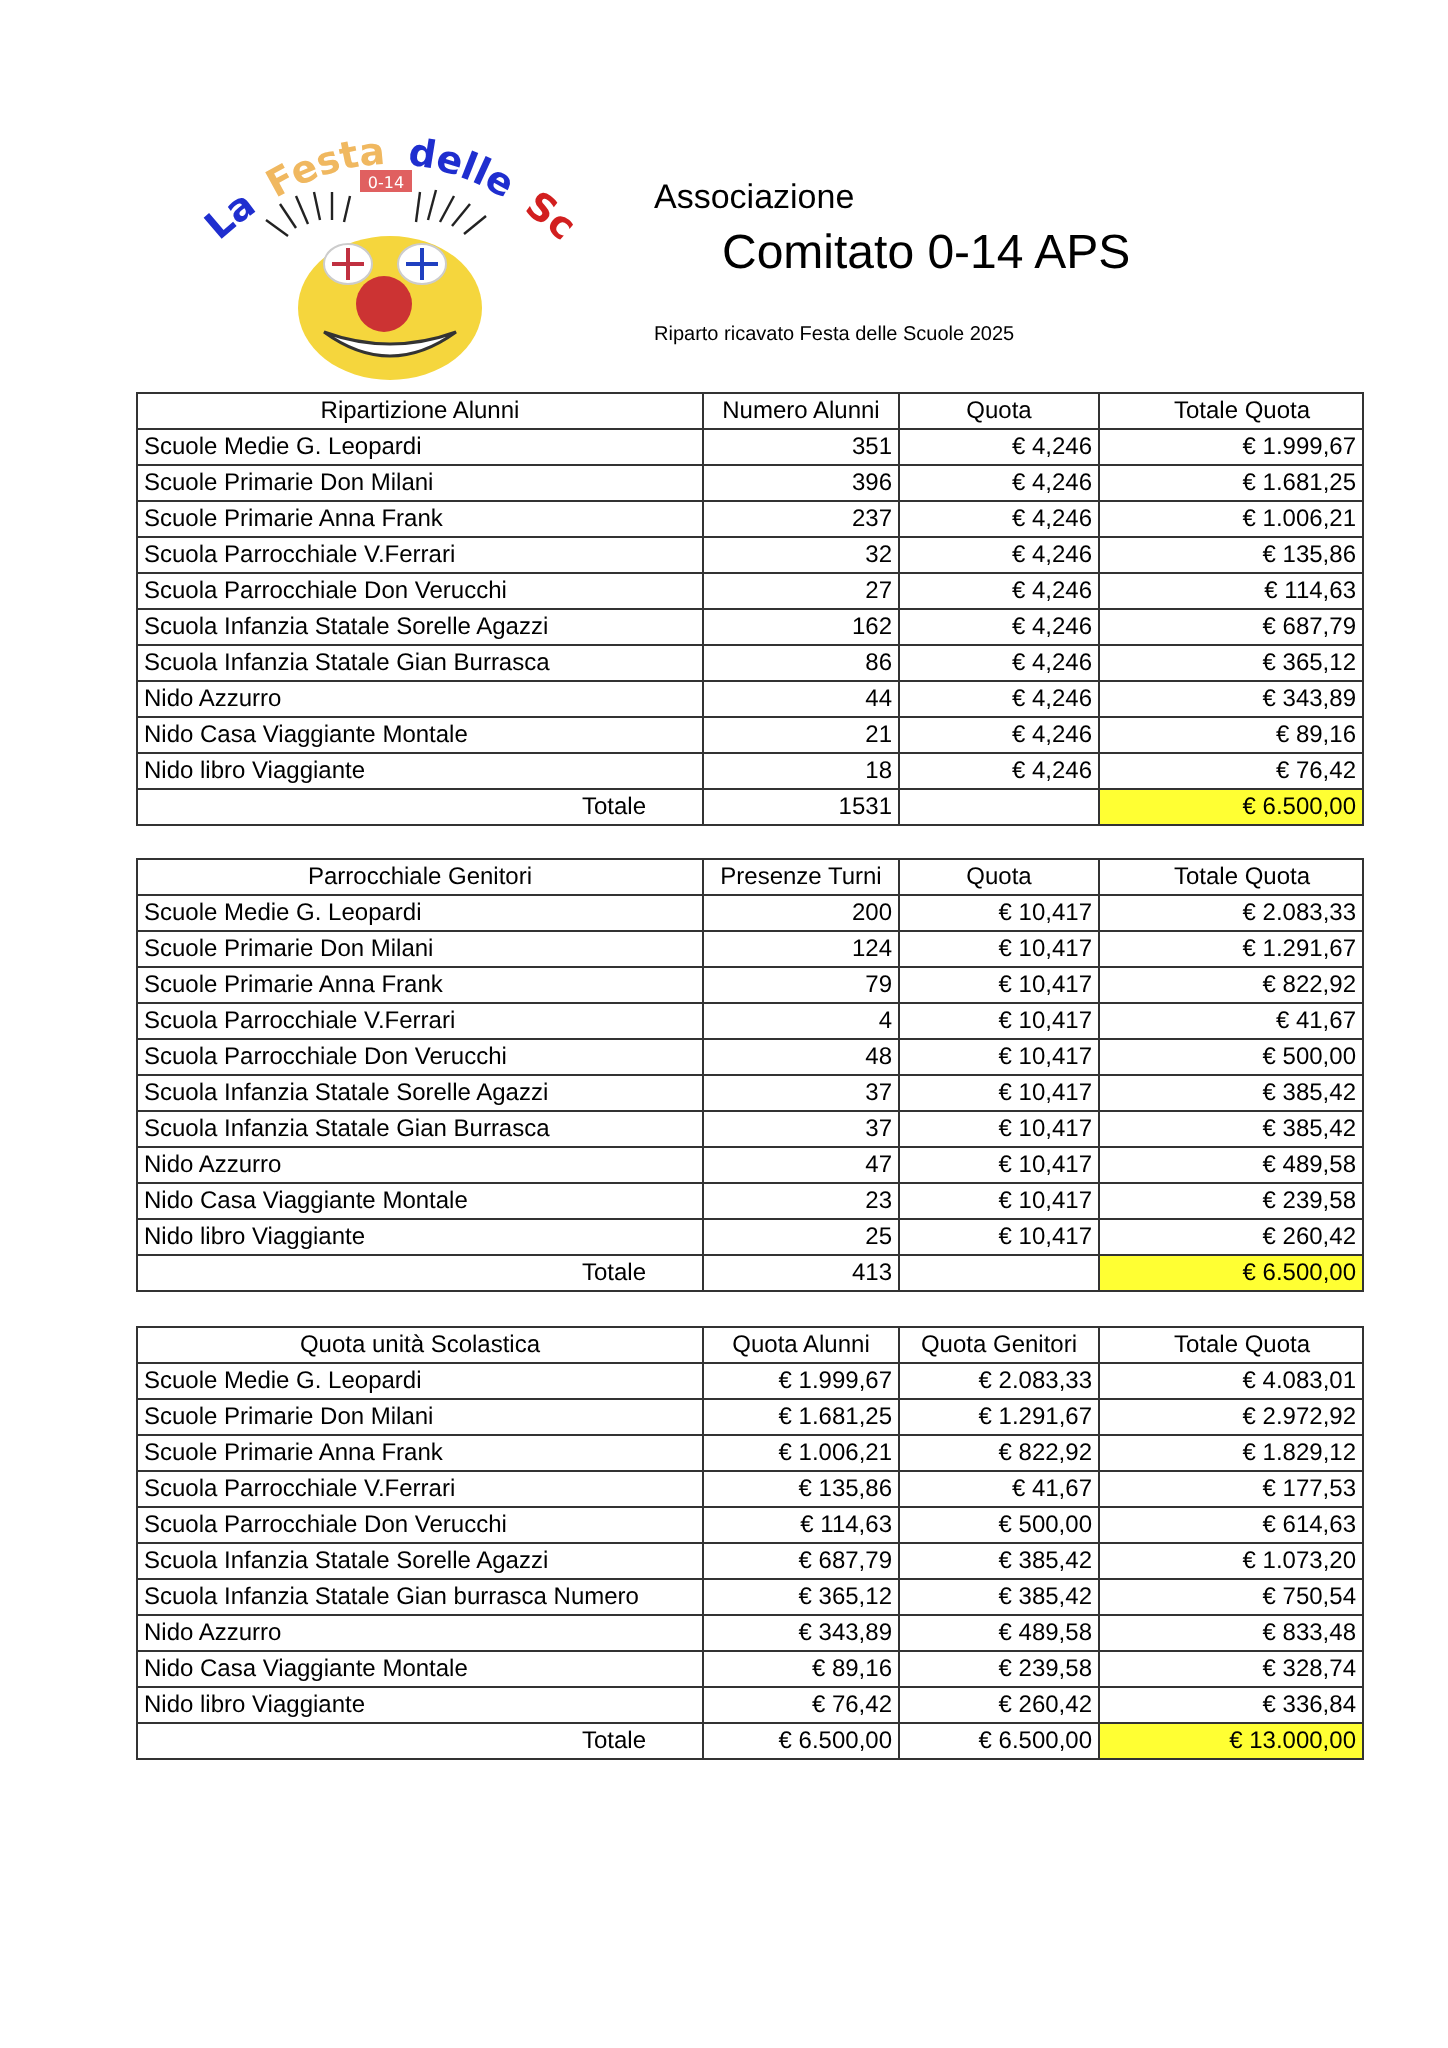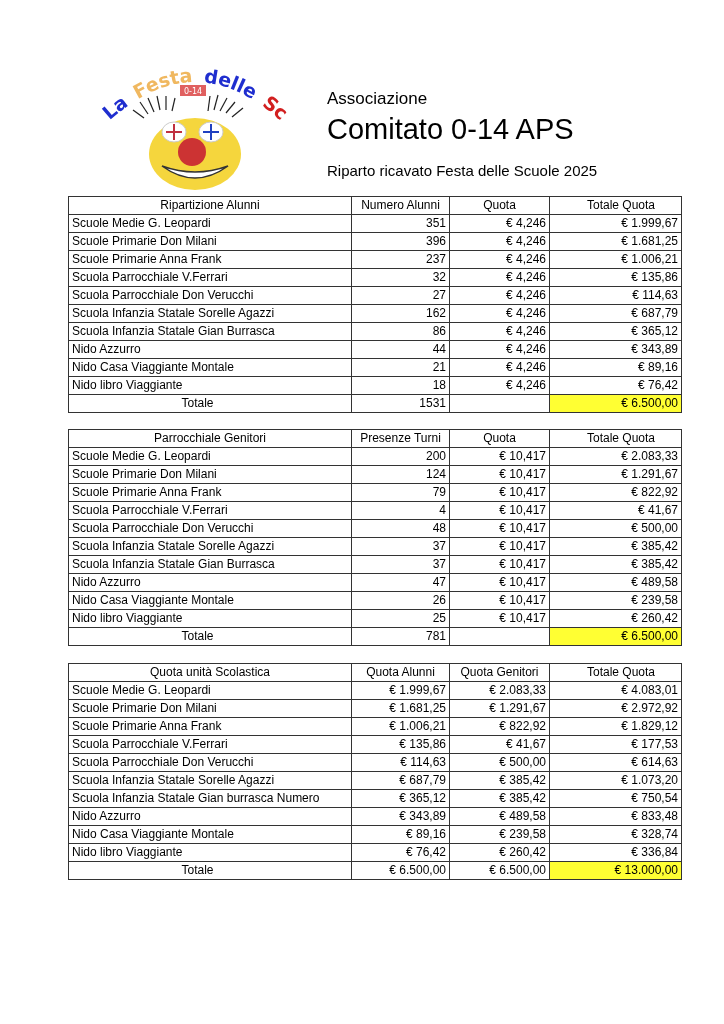--- a/index.html
+++ b/index.html
@@ -1,31 +1,31 @@
 <!DOCTYPE html>
 <html><head>
 <meta charset="utf-8">
 <style>
   html, body { margin:0; padding:0; background:#ffffff; }
   body { width:724px; height:1024px; position:relative; font-family:"Liberation Sans", sans-serif; color:#000; overflow:hidden; }
   .logo { position:absolute; left:100px; top:62px; width:190px; height:128px; }
   .hdr { position:absolute; left:327px; }
   .assoc { top:89px; font-size:17px; }
-  .title { top:113px; font-size:29px; }
-  .subtitle { top:162px; font-size:15px; }
+  .title { top:113px; font-size:24px;margin-left:34px; }
+  .subtitle { top:162px; font-size:10px; }
   table.t { position:absolute; left:68px; border-collapse:collapse; font-size:12px;padding-left:20px; }
   table.t td { border:1px solid #333; height:17px; padding:0 3px; line-height:17px; white-space:nowrap; }
   table.t td.c0 { width:251px; }
   table.t td.c1 { width:91px; }
   table.t td.c2 { width:93px; }
   table.t td.c3 { width:114px; }
   table.t tr.head td { text-align:center; }
   table.t tr.head td.c3 { text-align:center; padding-left:14px; }
   table.t td.num { text-align:right; }
-  table.t tr.tot td.c0 { text-align:center; padding-right:28px; }
+  table.t tr.tot td.c0 { text-align:right; padding-right:28px; }
   table.t td.hl { background:#ffff33; }
 </style>
 </head>
 <body>
 
 <div class="logo">
   <svg width="190" height="128" viewBox="0 0 190 128">
     <defs>
       <path id="arc" d="M8,60 Q95,-20 182,60"></path>
     </defs>
@@ -199,33 +199,33 @@
         <td class="c3 num">€ 385,42</td>
       </tr>
       <tr>
         <td class="c0">Nido Azzurro</td>
         <td class="c1 num">47</td>
         <td class="c2 num">€ 10,417</td>
         <td class="c3 num">€ 489,58</td>
       </tr>
       <tr>
         <td class="c0">Nido Casa Viaggiante Montale</td>
-        <td class="c1 num">26</td>
+        <td class="c1 num">23</td>
         <td class="c2 num">€ 10,417</td>
         <td class="c3 num">€ 239,58</td>
       </tr>
       <tr>
         <td class="c0">Nido libro Viaggiante</td>
         <td class="c1 num">25</td>
         <td class="c2 num">€ 10,417</td>
         <td class="c3 num">€ 260,42</td>
       </tr>
       <tr class="tot">
         <td class="c0">Totale</td>
-        <td class="c1 num">781</td>
+        <td class="c1 num">413</td>
         <td class="c2 num"></td>
         <td class="c3 num hl">€ 6.500,00</td>
       </tr>
     </tbody>
   </table>
 <table class="t" id="t2" style="top:663px;">
     <tbody>
       <tr class="head">
         <td class="c0">Quota unità Scolastica</td>
         <td class="c1">Quota Alunni</td>

